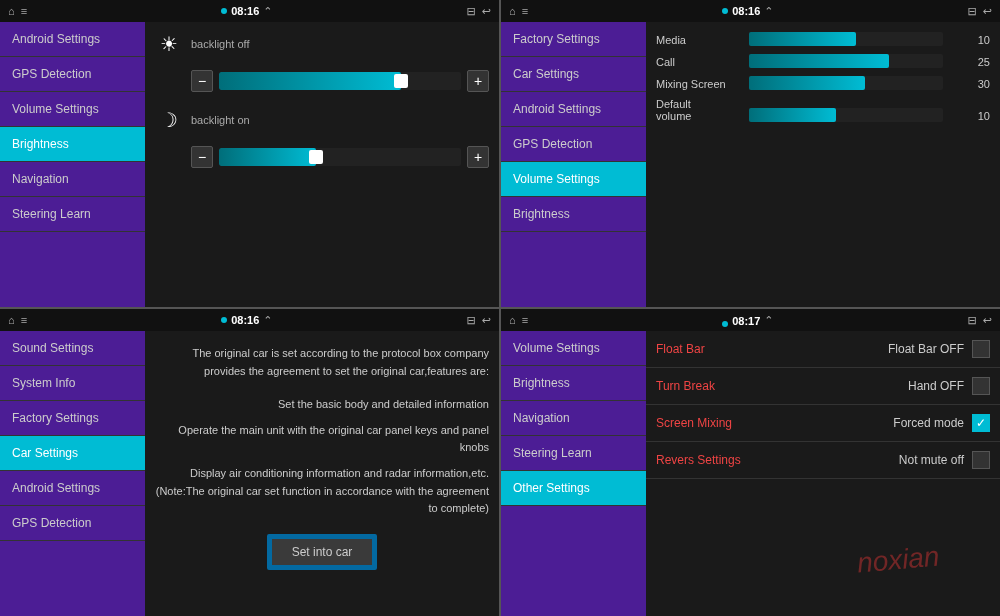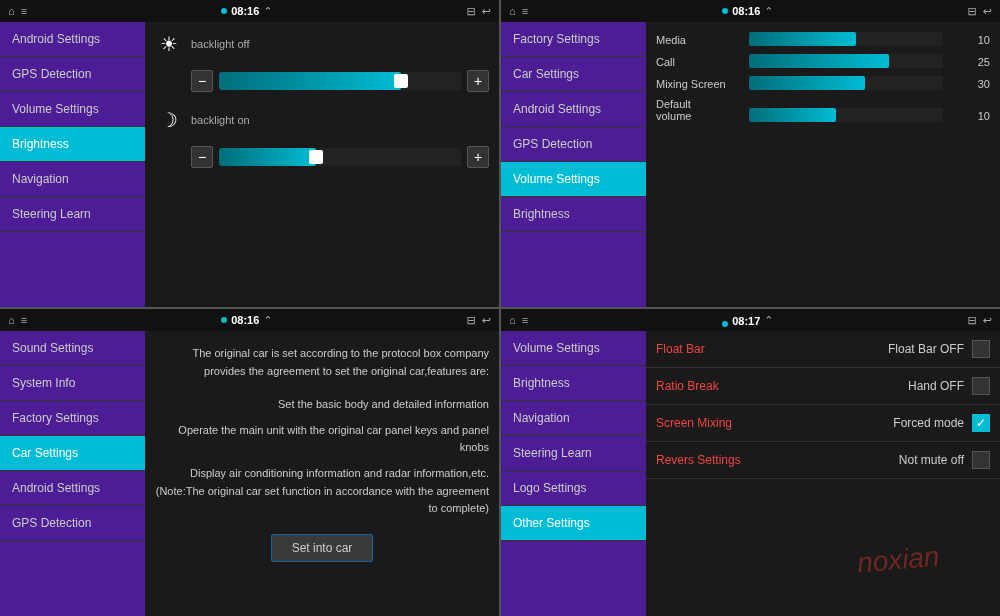--- a/index.html
+++ b/index.html
@@ -212,21 +212,21 @@
       color: #ccc;
       font-size: 11px;
       line-height: 1.6;
       padding: 4px 0;
       text-align: right;
     }
     .set-car-btn {
       margin-top: 12px;
       padding: 6px 20px;
       background: #3a3a3a;
-      border: 1px solid #0369a1;
+      border: 5px solid #0369a1;
       color: #ccc;
       cursor: pointer;
       font-size: 12px;
       border-radius: 2px;
       display: block;
       margin-left: auto;
       margin-right: auto;
     }
     
     .settings-row {
@@ -446,31 +446,30 @@
         <span class="status-icon">⊟</span>
         <span class="status-icon">↩</span>
       </div>
     </div>
     <div class="panel-body">
       <div class="sidebar">
         <div class="sidebar-item">Volume Settings</div>
         <div class="sidebar-item">Brightness</div>
         <div class="sidebar-item">Navigation</div>
         <div class="sidebar-item">Steering Learn</div>
-        <div class="sidebar-item">Logo Settings</div>
         <div class="sidebar-item active">Other Settings</div>
       </div>
       <div class="main-content" style="padding:0;">
         <div class="settings-row">
           <span class="settings-label">Float Bar</span>
           <span class="settings-value">Float Bar OFF</span>
           <div class="settings-checkbox"></div>
         </div>
         <div class="settings-row">
-          <span class="settings-label">Ratio Break</span>
+          <span class="settings-label">Turn Break</span>
           <span class="settings-value">Hand OFF</span>
           <div class="settings-checkbox"></div>
         </div>
         <div class="settings-row">
           <span class="settings-label">Screen Mixing</span>
           <span class="settings-value">Forced mode</span>
           <div class="settings-checkbox checked">
             <span class="checkmark">✓</span>
           </div>
         </div>

